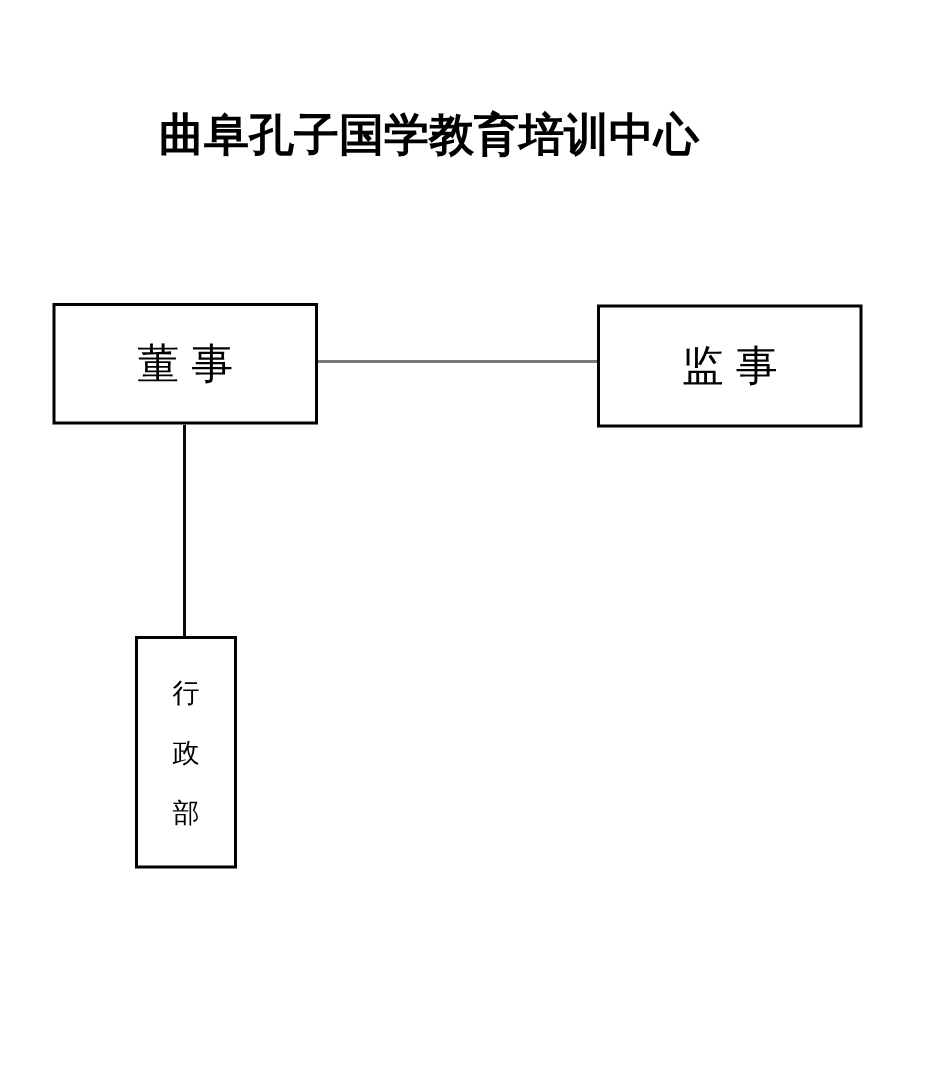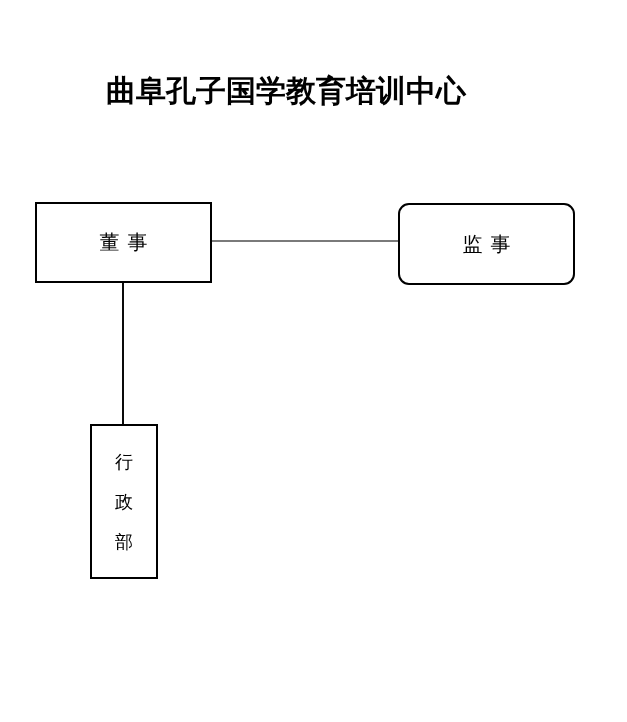--- a/index.html
+++ b/index.html
@@ -40,24 +40,23 @@
     left: 35px;
     top: 202px;
     width: 177px;
     height: 81px;
   }
   .box-supervisor {
     left: 398px;
     top: 203px;
     width: 177px;
     height: 82px;
-    border-radius: 11px;
   }
   .org-box .box-label {
-    font-size: 20px;
+    font-size: 28px;
     letter-spacing: 8px;
     text-indent: 8px;
     white-space: nowrap;
     color: #000000;
   }
   .box-admin {
     left: 90px;
     top: 424px;
     width: 68px;
     height: 155px;

